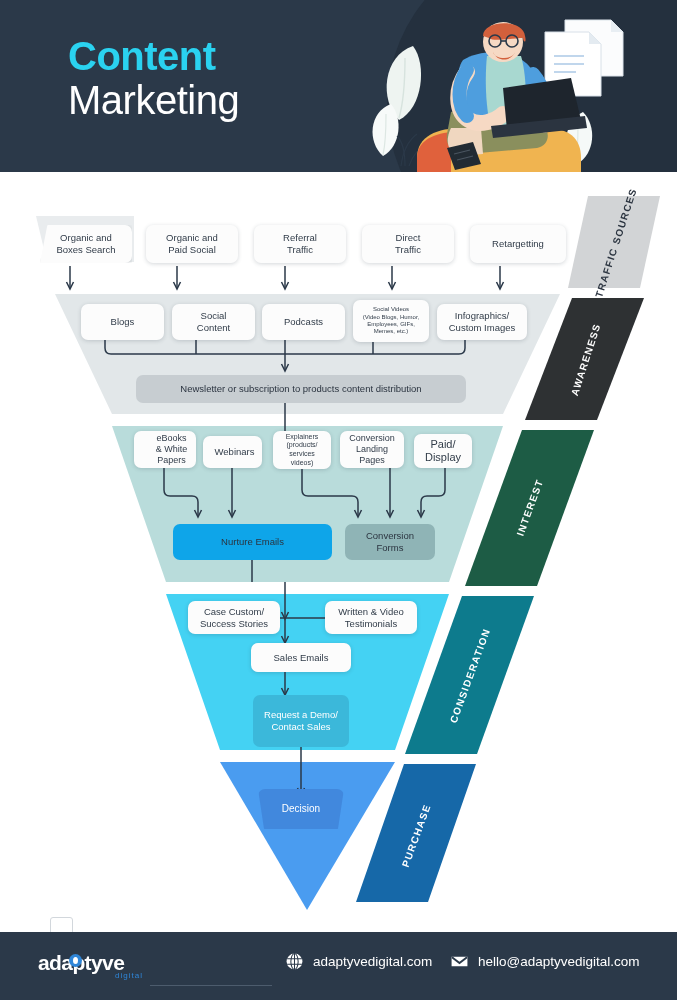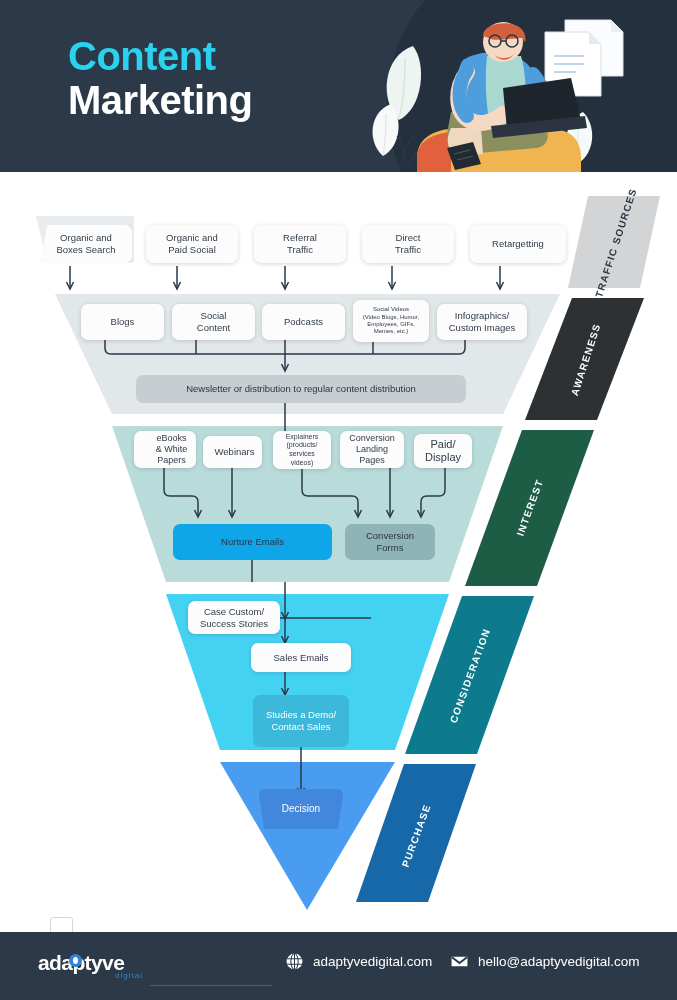--- a/index.html
+++ b/index.html
@@ -5,21 +5,21 @@
   html,body{margin:0;padding:0;background:#fff;}
   body{width:677px;height:1000px;position:relative;overflow:hidden;
        font-family:"Liberation Sans","DejaVu Sans",sans-serif;color:#2b3440;}
 
   
   #header{position:absolute;left:0;top:0;width:677px;height:172px;background:#2b3949;overflow:hidden;}
   #header .bgcircle{position:absolute;right:-40px;top:-60px;width:330px;height:330px;border-radius:50%;
       background:#24303e;}
   #title{position:absolute;left:68px;top:35px;width:300px;}
   #title .l1{font-size:40px;font-weight:bold;color:#2ad2f0;letter-spacing:-0.5px;line-height:1.08;}
-  #title .l2{font-size:40px;font-weight:bold;color:#ffffff;letter-spacing:-0.5px;line-height:1.12;}
+  #title .l2{font-size:40px;font-weight:normal;color:#ffffff;letter-spacing:-0.5px;line-height:1.12;}
   #illus{position:absolute;left:355px;top:8px;width:290px;height:164px;}
 
   
   #canvas{position:absolute;left:0;top:172px;width:677px;height:760px;background:#ffffff;}
   svg.layer{position:absolute;left:0;top:0;}
 
   
   .box{position:absolute;background:#fcfcfc;border-radius:7px;
        box-shadow:0 1px 4px rgba(40,55,70,.20);
        display:flex;align-items:center;justify-content:center;text-align:center;
@@ -276,21 +276,21 @@
       <div>Memes, etc.)</div>
     </div>
   </div>
   <div class="box" style="left:437px;top:132px;width:90px;height:36px;font-size:9.5px;">
     <div>
       <div>Infographics/</div>
       <div>Custom Images</div>
     </div>
   </div>
   <div class="dbox" style="left:136px;top:203px;width:330px;height:28px;background:#c7cdd1;color:#2b3440;font-size:9.5px;">
-    <div>Newsletter or distribution to regular content distribution</div>
+    <div>Newsletter or subscription to products content distribution</div>
   </div>
 
   <div class="box" style="left:134px;top:259px;width:62px;height:37px;font-size:9px;padding-left:16px;">
     <div>
       <div>eBooks</div>
       <div>&amp; White</div>
       <div>Papers</div>
     </div>
   </div>
   <div class="box" style="left:203px;top:264px;width:59px;height:32px;font-size:9.5px;padding-left:7px;">
@@ -326,26 +326,32 @@
       <div>Forms</div>
     </div>
   </div>
 
   <div class="box" style="left:188px;top:429px;width:92px;height:33px;font-size:9.5px;">
     <div>
       <div>Case Custom/</div>
       <div>Success Stories</div>
     </div>
   </div>
+  <div class="box" style="left:325px;top:429px;width:92px;height:33px;font-size:9.5px;">
+    <div>
+      <div>Written &amp; Video</div>
+      <div>Testimonials</div>
+    </div>
+  </div>
   <div class="box" style="left:251px;top:471px;width:100px;height:29px;font-size:9.5px;">
     <div>Sales Emails</div>
   </div>
   <div class="dbox" style="left:253px;top:523px;width:96px;height:52px;background:#3bb8da;color:#ffffff;font-size:9.5px;">
     <div>
-      <div>Studies a Demo/</div>
+      <div>Request a Demo/</div>
       <div>Contact Sales</div>
     </div>
   </div>
 
   <div class="dbox" style="left:258px;top:617px;width:86px;height:40px;background:#4188dd;color:#ffffff;font-size:10px;
               clip-path:polygon(0 0,100% 0,93% 100%,7% 100%);">
     <div>Decision</div>
   </div>
 
   <div id="legend">

